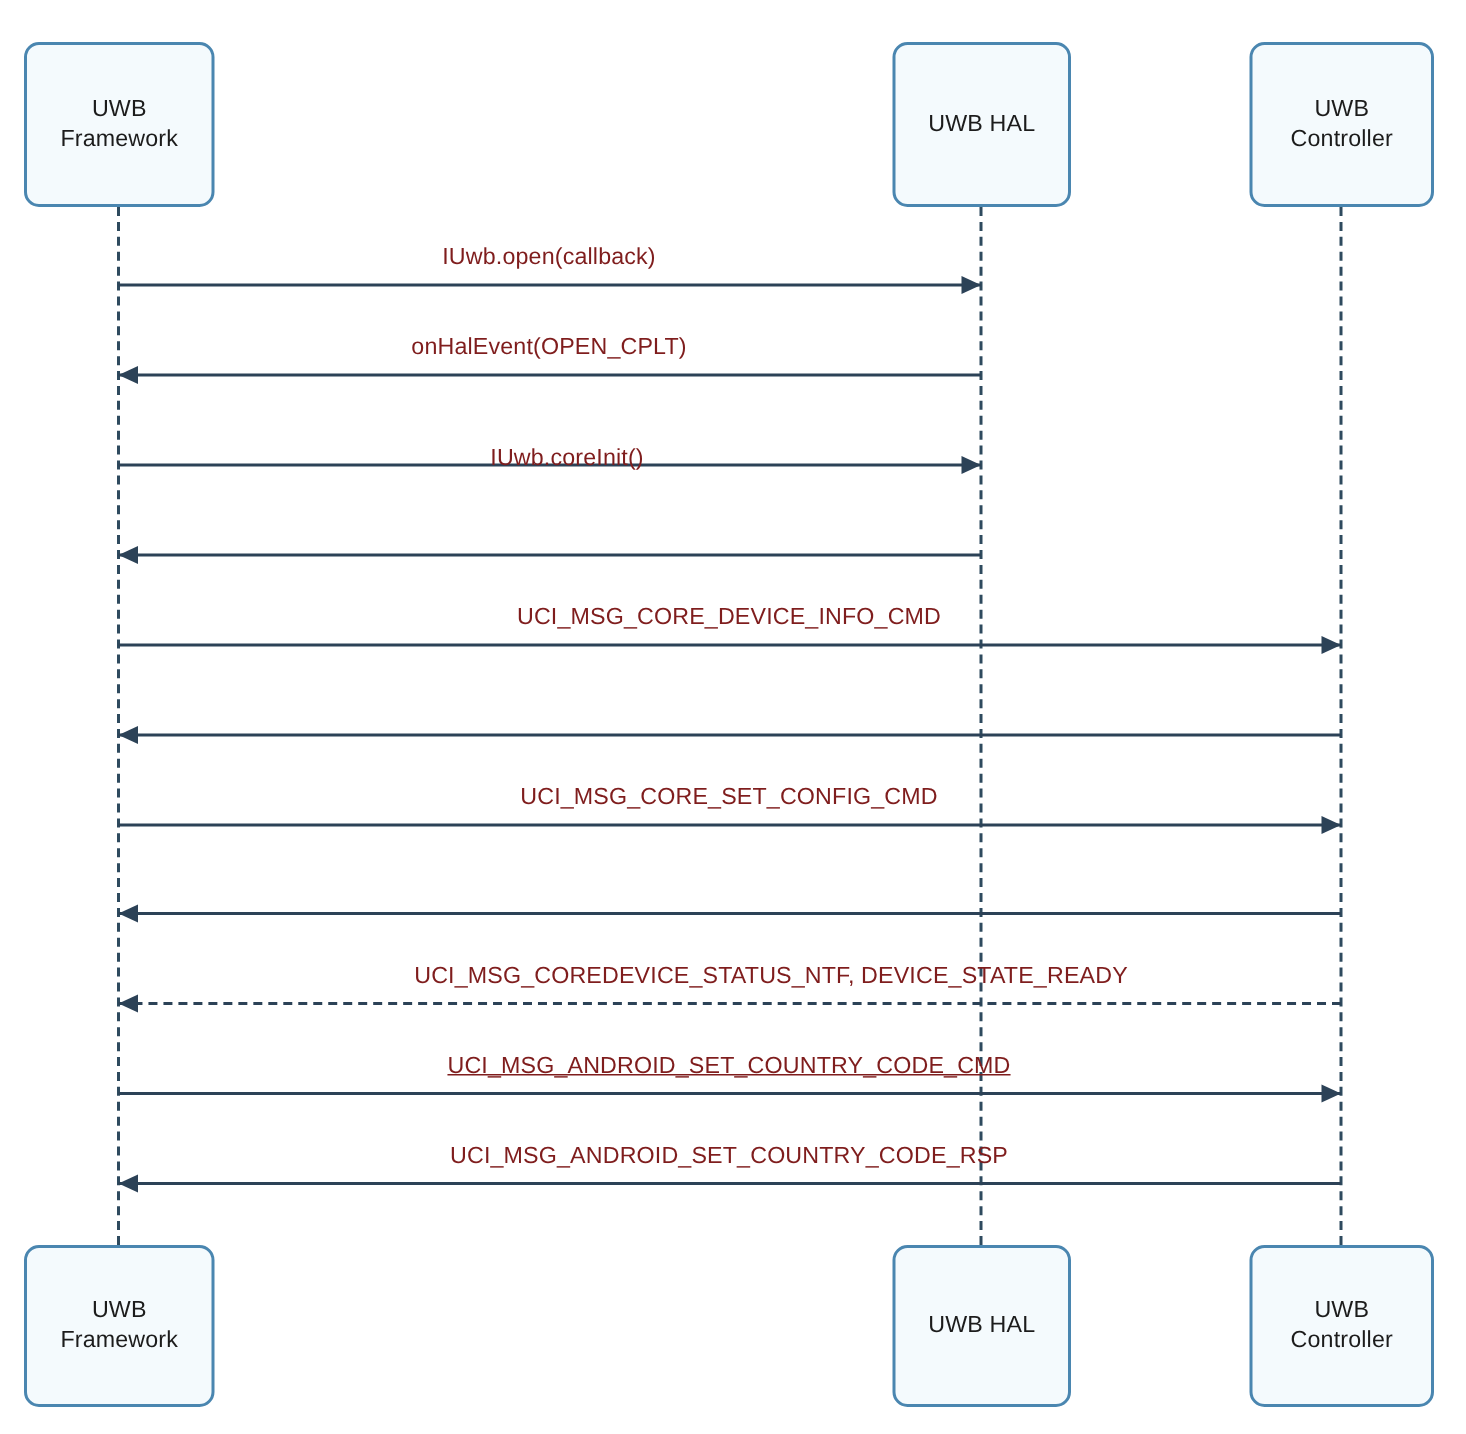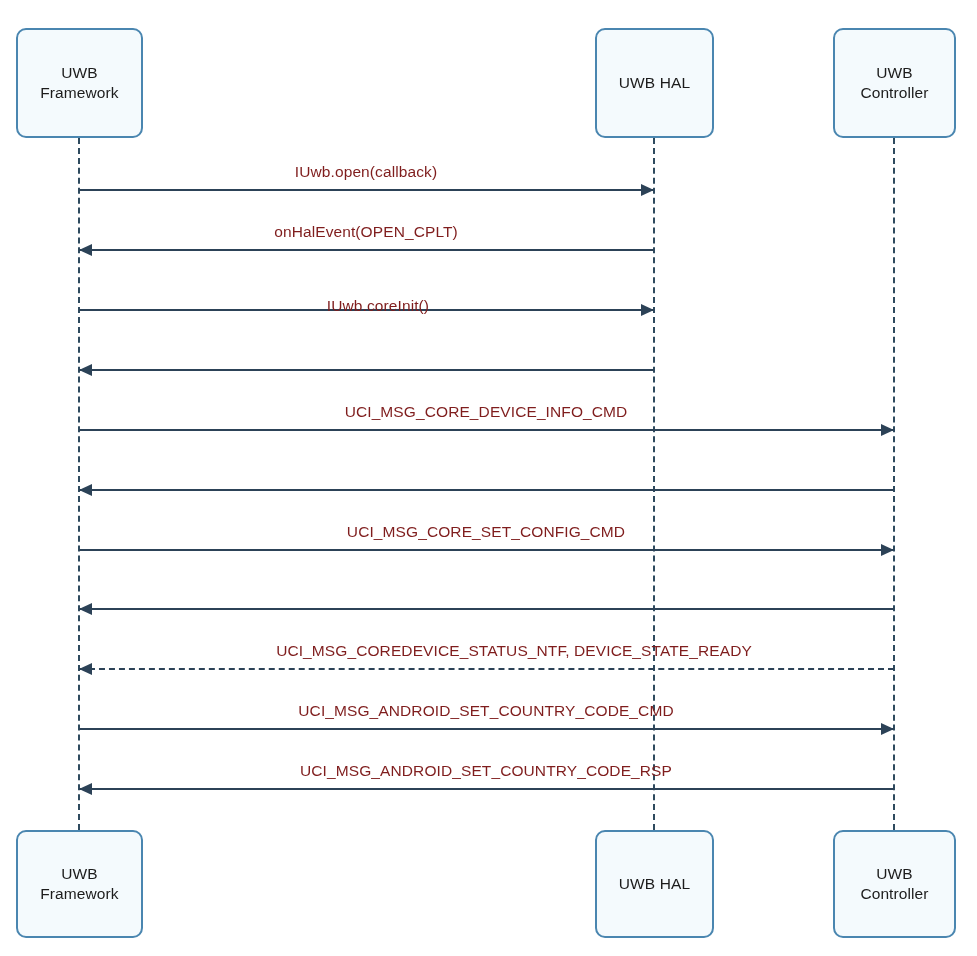--- a/index.html
+++ b/index.html
@@ -147,19 +147,19 @@
     </div>
     <div class="msg" style="left: 79px; top: 668px; width: 815px;">
       <div class="msg-line dashed" style="width: 815px;"></div>
       <div class="arrowhead left" style="left: 0px;"></div>
     </div>
     <div class="msg-label" style="left: 486px; top: 642px; margin-left: 28px;">UCI_MSG_COREDEVICE_STATUS_NTF, DEVICE_STATE_READY</div>
     <div class="msg" style="left: 79px; top: 728px; width: 815px;">
       <div class="msg-line" style="width: 815px;"></div>
       <div class="arrowhead right" style="left: 802px;"></div>
     </div>
-    <div class="msg-label" style="left: 486px; top: 702px;">UCI_MSG_ANDROID_SET_COUNTRY_CODE_CMD</div>
+    <div class="msg-label" style="left: 486px; top: 702px; text-decoration: underline;">UCI_MSG_ANDROID_SET_COUNTRY_CODE_CMD</div>
     <div class="msg" style="left: 79px; top: 788px; width: 815px;">
       <div class="msg-line" style="width: 815px;"></div>
       <div class="arrowhead left" style="left: 0px;"></div>
     </div>
     <div class="msg-label" style="left: 486px; top: 762px;">UCI_MSG_ANDROID_SET_COUNTRY_CODE_RSP</div>
   </div>
 
 </body></html>

